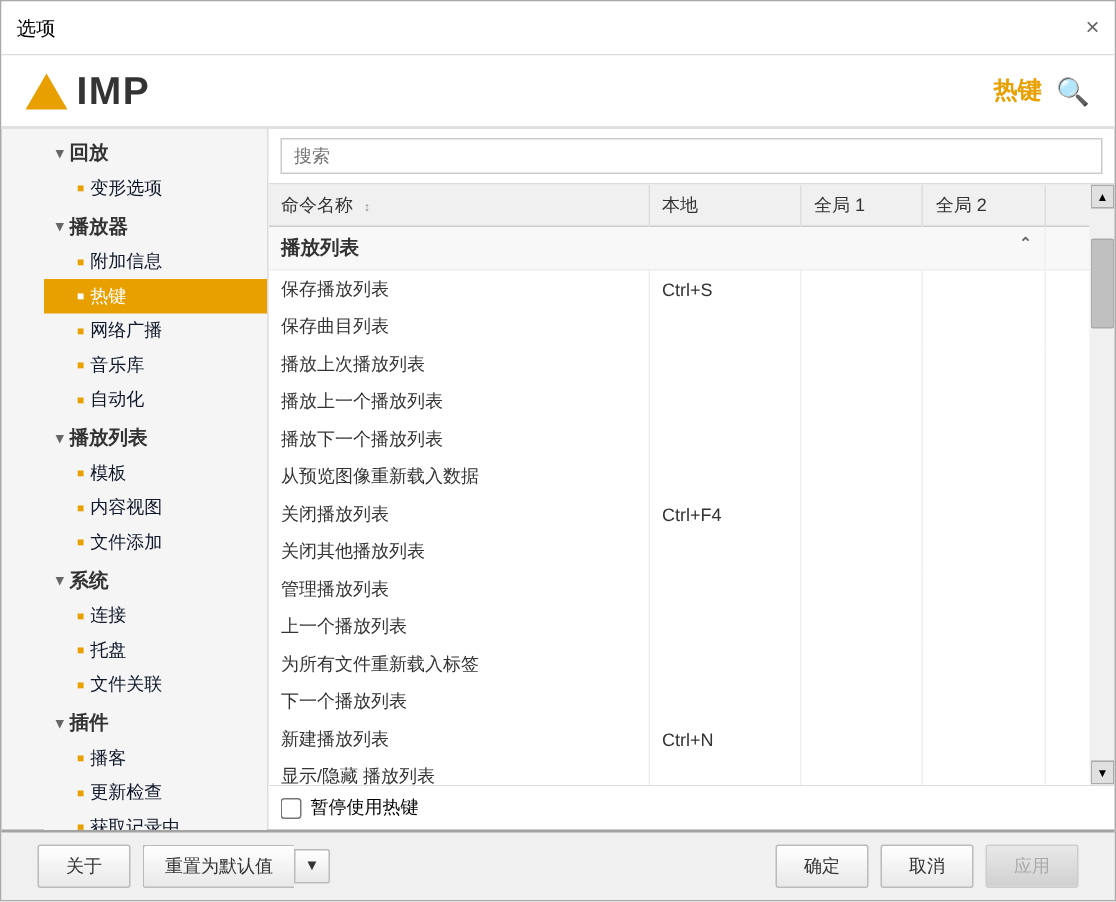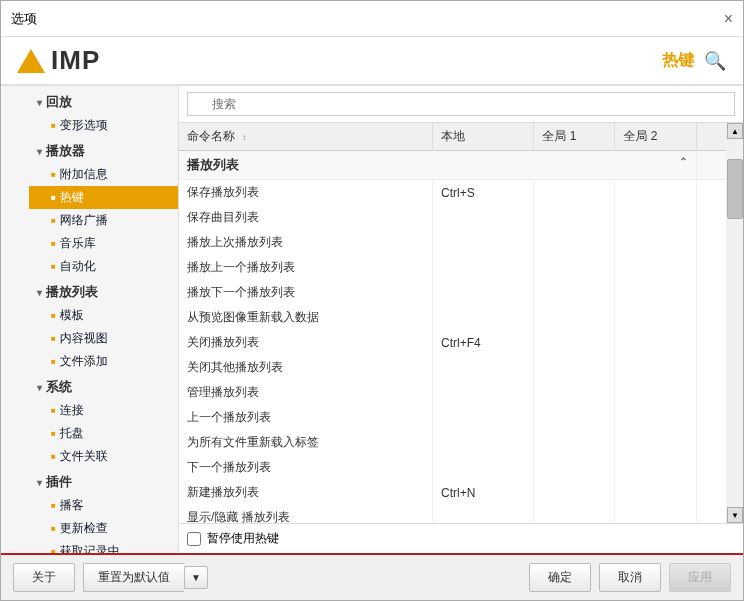--- a/index.html
+++ b/index.html
@@ -144,21 +144,21 @@
       flex-direction: column;
       overflow: hidden;
     }
     .search-bar {
       padding: 6px 8px;
       border-bottom: 1px solid #ddd;
       background: #fff;
     }
     .search-input {
       width: 100%;
-      padding: 4px 24px;
+      padding: 4px 8px;
       border: 1px solid #ccc;
       font-size: 12px;
       font-family: inherit;
       background: #fff;
     }
     .table-container {
       flex: 1;
       overflow-y: auto;
       background: #fff;
     }
@@ -221,22 +221,22 @@
     }
     .pause-checkbox {
       width: 14px;
       height: 14px;
       border: 1px solid #999;
       background: #fff;
       cursor: pointer;
     }
     .bottom-bar {
       background: #f0f0f0;
-      border-top: 2px solid #b91c1c;
-      padding: 8px 12px;
+      border-top: 2px solid #a3a3a3;
+      padding: 8px 24px;
       display: flex;
       align-items: center;
       gap: 8px;
     }
     .btn {
       padding: 5px 18px;
       border: 1px solid #bbb;
       background: linear-gradient(to bottom, #fff, #e8e8e8);
       cursor: pointer;
       font-size: 12px;

